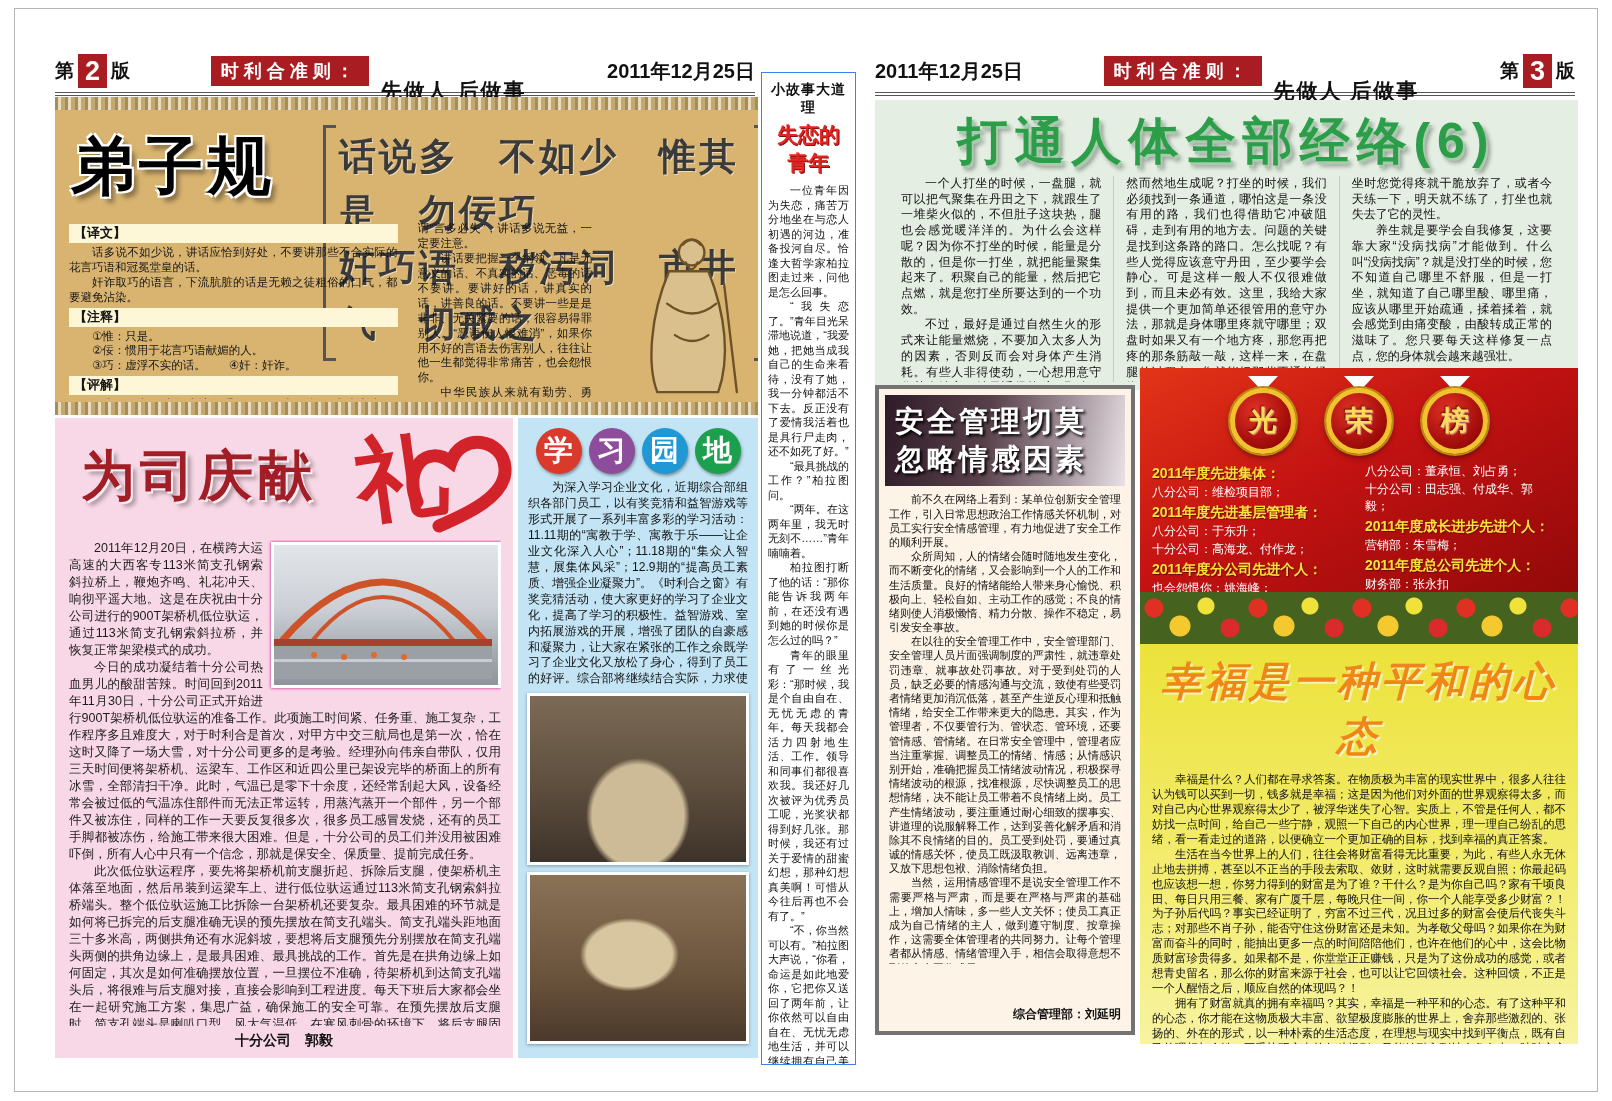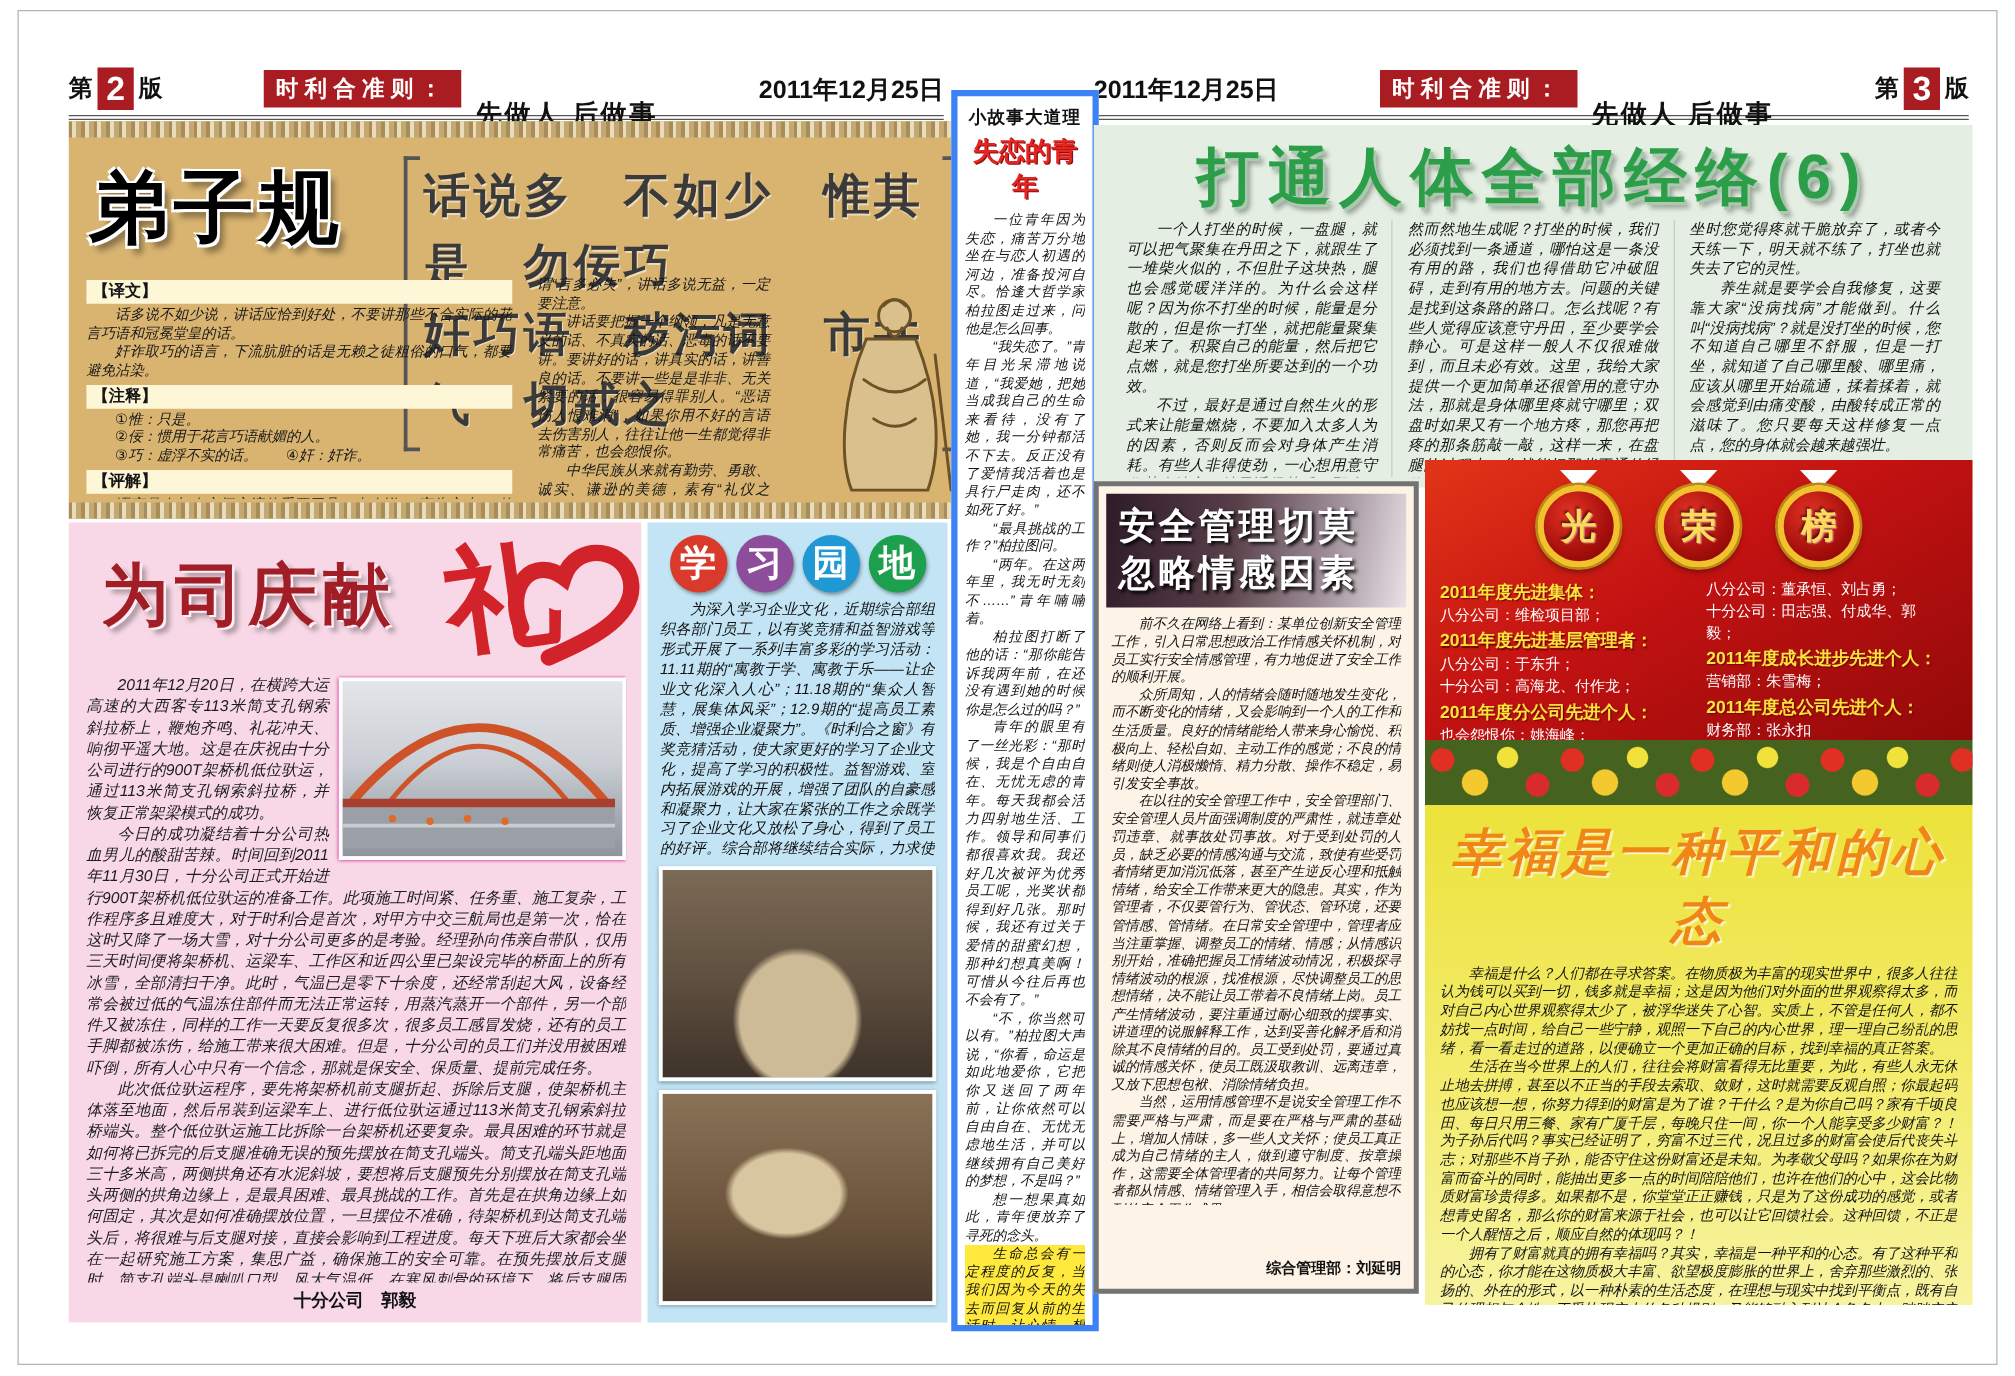--- a/index.html
+++ b/index.html
@@ -1,31 +1,31 @@
 <!DOCTYPE html>
 <html><head>
 <meta charset="utf-8">
 <style>
   html,body{margin:0;padding:0;}
   body{width:1612px;height:1101px;position:relative;background:#fff;
        font-family:"Liberation Sans","DejaVu Sans",sans-serif;color:#111;}
   .sheet{position:absolute;left:14px;top:8px;width:1582px;height:1082px;border:1px solid #b4b4b4;}
   .abs{position:absolute;}
-  p{margin:0;font-style:italic;}
+  p{margin:0;}
   .ind{text-indent:2em;}
   
   .hdr{position:absolute;height:42px;display:flex;align-items:center;justify-content:space-between;border-bottom:4px double #555;}
   .hgrp{display:flex;align-items:center;}
   .pg-txt{font-size:19px;font-weight:800;}
   .pgno-box{background:#a91d22;color:#fff;font-weight:800;font-size:27px;padding:0 7px;margin:0 4px;line-height:34px;}
   .brand{background:#a91d22;color:#fff;font-weight:700;font-size:18px;letter-spacing:5px;padding:3px 10px;}
   .slogan{font-weight:800;font-size:21px;margin-left:12px;letter-spacing:2px;margin-top:40px;}
   .hdr-date{font-weight:800;font-size:20px;}
   
-  #dzg{left:55px;top:97px;width:703px;height:318px;background:#d9b471;overflow:hidden;padding-left:24px;}
+  #dzg{left:55px;top:97px;width:703px;height:318px;background:#d9b471;overflow:hidden;}
   .lace{position:absolute;left:0;width:100%;height:13px;
         background:repeating-linear-gradient(90deg,#a98d58 0 3px,#e8dcbd 3px 6px,#c3a871 6px 10px);}
   .lace.top{top:0}.lace.bot{bottom:0}
   #dzg-title{position:absolute;left:16px;top:26px;font-size:64px;font-weight:900;color:#000;letter-spacing:4px;
      text-shadow:2px 2px 0 #fff,-2px -2px 0 #fff,2px -2px 0 #fff,-2px 2px 0 #fff,5px 6px 5px rgba(0,0,0,.4);}
   #dzg-verse{position:absolute;left:268px;top:28px;width:412px;padding:4px 16px;font-size:37px;font-weight:800;
      color:#3a3a3a;line-height:1.5;letter-spacing:3px;text-shadow:1px 1px 0 rgba(255,255,255,.5);}
   .vbr{position:absolute;top:0;width:10px;height:100%;border-top:3px solid #555;border-bottom:3px solid #555;}
   .vbr.l{left:0;border-left:3px solid #555;}
   .vbr.r{right:0;border-right:3px solid #555;}
@@ -51,21 +51,21 @@
   .circ{width:46px;height:46px;border-radius:50%;display:flex;align-items:center;justify-content:center;
      color:#fff;font-size:29px;font-weight:800;box-shadow:1px 2px 3px rgba(0,0,0,.35);}
   .c1{background:#d93a2b}.c2{background:#8d4d9b}.c3{background:#1f98d4}.c4{background:#1ca04e}
   #study-body{margin:0 10px;font-size:12px;line-height:1.33;text-align:justify;height:206px;overflow:hidden;}
   .photo{margin:7px auto 0;width:216px;height:166px;border:3px solid #fff;box-shadow:0 1px 3px rgba(20,40,60,.4);}
   .photo.m1{background:radial-gradient(ellipse at 50% 72%,#cdbb97 0 30%,rgba(0,0,0,0) 34%),
             linear-gradient(180deg,#7b6a55 0%,#5d4e3e 55%,#3e332a 100%);}
   .photo.m2{background:radial-gradient(ellipse at 46% 48%,#d8c6a0 0 26%,rgba(0,0,0,0) 30%),
             linear-gradient(180deg,#8a7257 0%,#6b543c 60%,#4a392b 100%);}
   
-  #story{left:761px;top:72px;width:118px;height:993px;background:#fff;border:5px solid #3b82f6;
+  #story{left:761px;top:72px;width:95px;height:993px;background:#fff;border:1px solid #3b82f6;
      box-sizing:border-box;padding:8px 6px;overflow:hidden;}
   #story-kicker{font-weight:800;font-size:14px;text-align:center;letter-spacing:1px;}
   #story-title{font-weight:900;font-size:21px;color:#e42520;text-shadow:1px 1px 0 #871014;text-align:center;margin:4px 0 6px;}
   #story-body{font-size:11px;line-height:1.32;text-align:justify;overflow:hidden;height:900px;}
   .hl{background:#ffe93c;display:block;}
   
   #jl{left:875px;top:100px;width:703px;height:290px;background:#e4eee2;overflow:hidden;}
   #jl-title{text-align:center;font-size:50px;font-weight:900;color:#2c9e49;letter-spacing:7px;margin-top:8px;
      text-shadow:2px 3px 0 #a8cbae,4px 5px 4px rgba(0,0,0,.35);}
   #jl-cols{position:absolute;left:14px;right:14px;top:76px;bottom:8px;display:flex;

